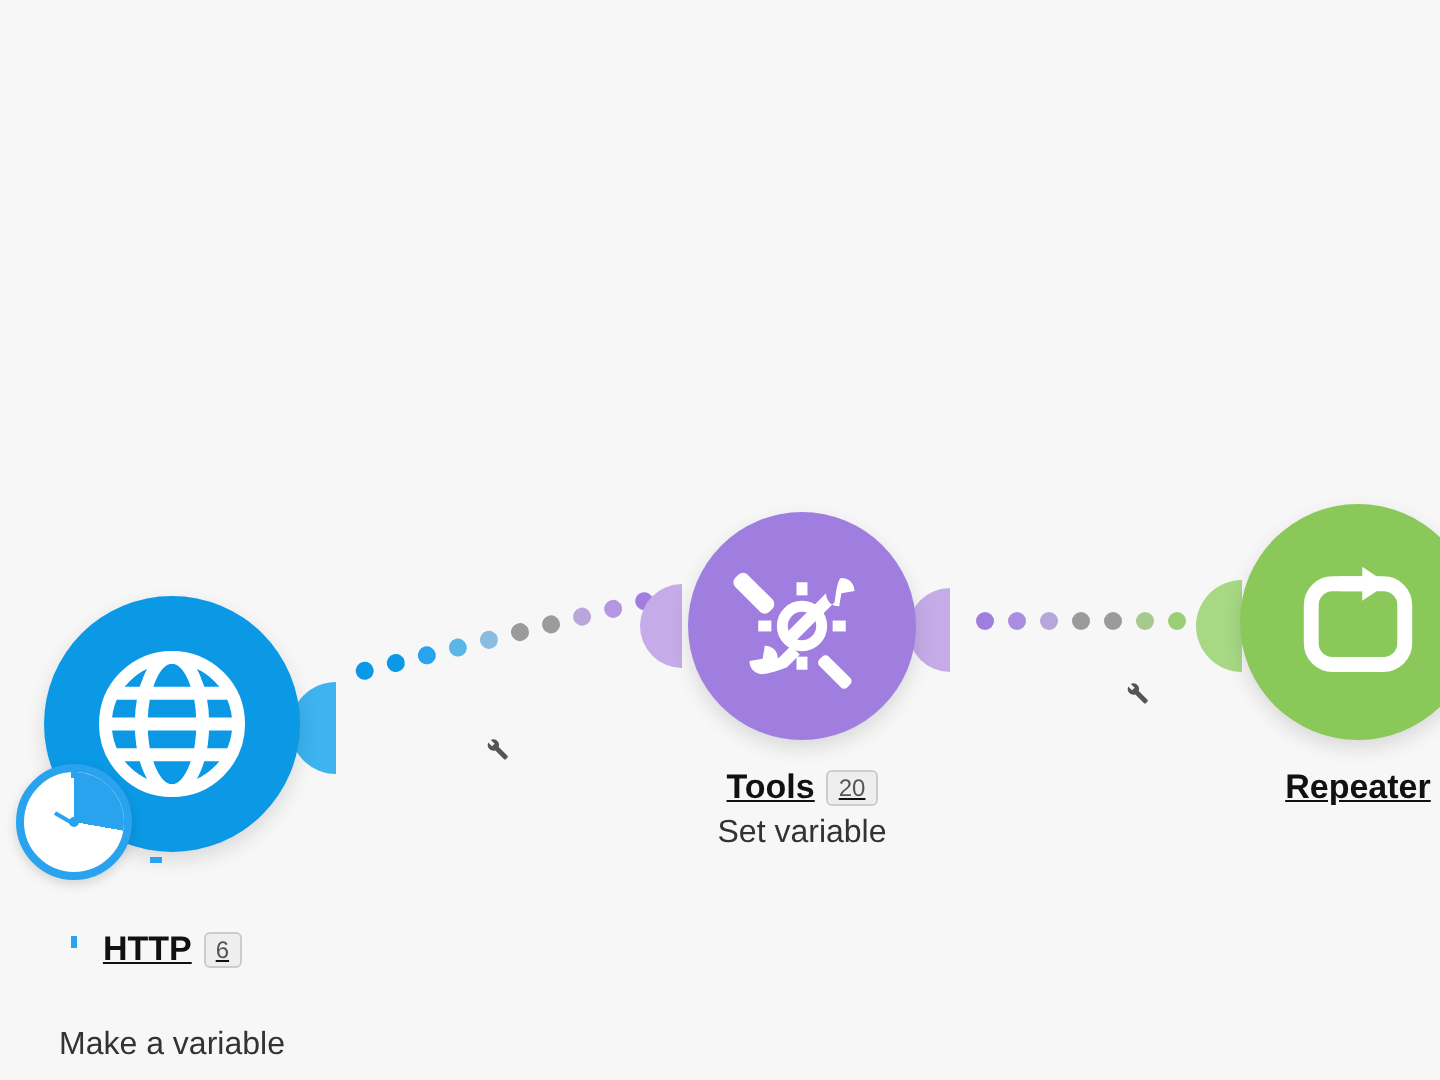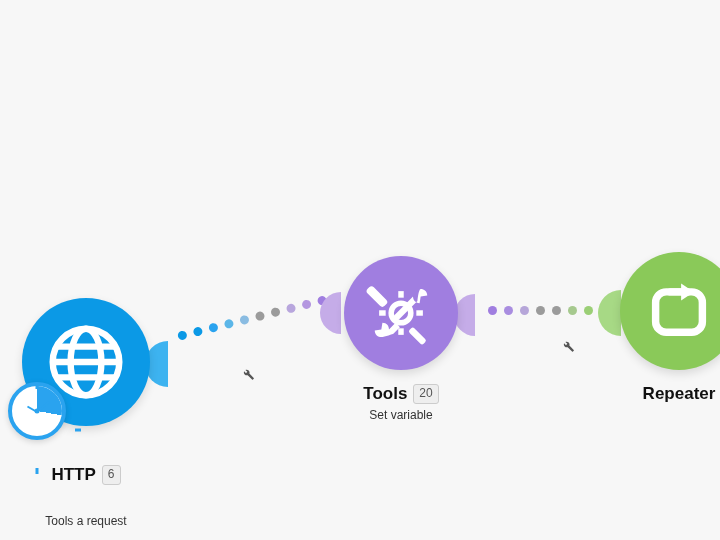--- a/index.html
+++ b/index.html
@@ -23,38 +23,40 @@
     border-radius: 50%;
     display: flex;
     align-items: center;
     justify-content: center;
     box-shadow: 0 4px 10px rgba(0,0,0,0.12);
     position: relative;
   }
   .node-label {
     margin-top: 14px;
     display: flex;
+    align-items: center;
     gap: 6px;
     font-size: 17px;
     font-weight: 700;
     color: #111;
+    text-decoration: underline;
   }
   .node-badge {
     font-size: 12px;
     font-weight: 400;
     color: #555;
     background: #eee;
     border: 1px solid #ccc;
     border-radius: 3px;
     padding: 0 5px;
     line-height: 16px;
   }
   .node-sub {
     margin-top: 4px;
-    font-size: 12px;
+    font-size: 16px;
     color: #333;
   }
 
   
   .half-in {
     position: absolute;
     width: 38px;
     height: 38px;
     border-radius: 50%;
     clip-path: inset(0 50% 0 0);
@@ -187,21 +189,21 @@
 
         <div class="clock-hand" style="width:16px; transform:rotate(-40deg);"></div>
         <div class="clock-hand" style="width:11px; transform:rotate(210deg);"></div>
         <div class="clock-dot"></div>
       </div>
     </div>
     <div class="node-label">
       <span>HTTP</span>
       <span class="node-badge">6</span>
     </div>
-    <div class="node-sub">Tools a request</div>
+    <div class="node-sub">Make a variable</div>
   </div>
 
   <div class="node" style="left:344px; top:256px;">
     <div class="node-circle" style="width:114px; height:114px; background:#a07ee0;">
       <svg width="70" height="70" viewBox="0 0 64 64" fill="#fff">
 
         <circle cx="32" cy="32" r="9" fill="none" stroke="#fff" stroke-width="5"></circle>
         <g stroke="#fff" stroke-width="5">
           <line x1="32" y1="18" x2="32" y2="12"></line>
           <line x1="32" y1="46" x2="32" y2="52"></line>

